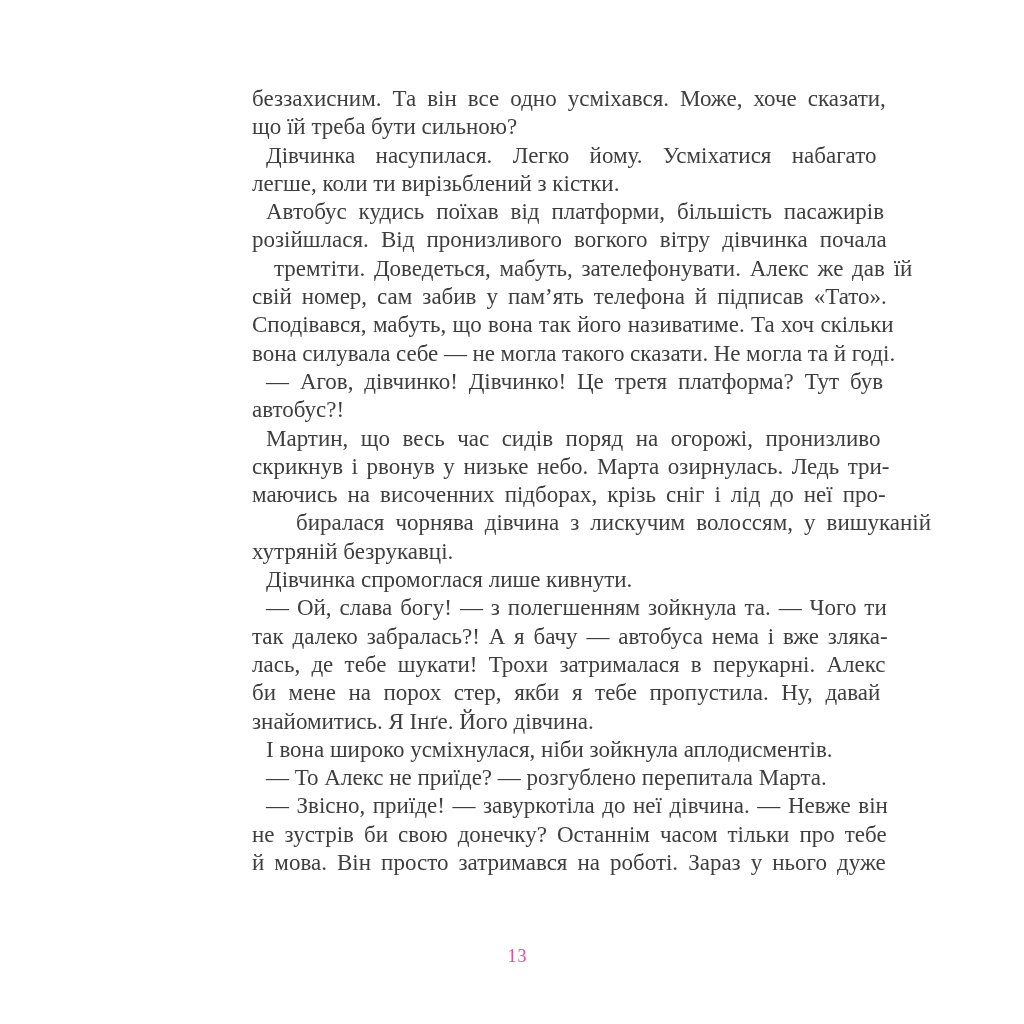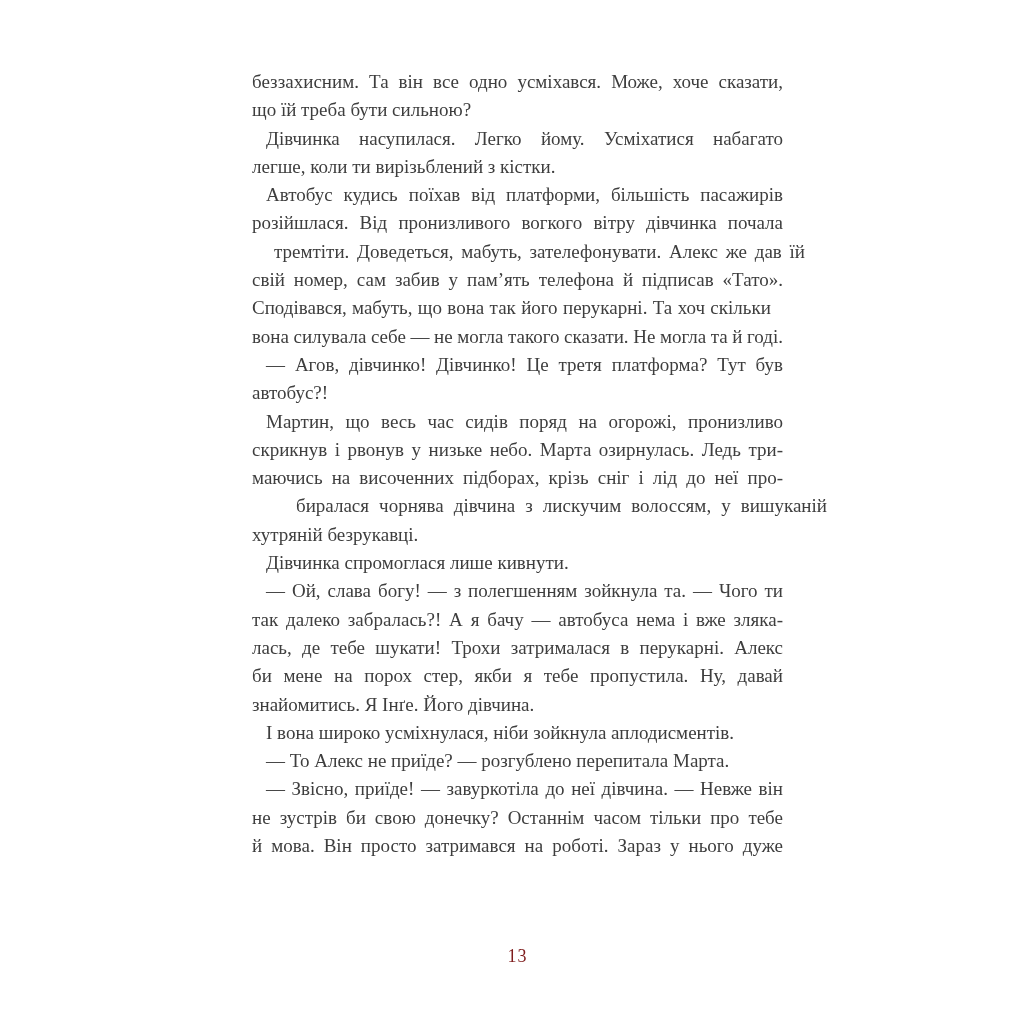--- a/index.html
+++ b/index.html
@@ -15,41 +15,41 @@
     overflow: hidden;
   }
   .book-page {
     position: absolute;
     inset: 0;
     background: #ffffff;
   }
   .text-block {
     position: absolute;
     left: 252px;
-    top: 68px;
+    top: 85px;
     width: 531px;
     color: #3e3e3e;
-    font-size: 19px;
+    font-size: 23px;
     line-height: 28.3px;
   }
   .para { margin: 0; padding: 0; }
   .line {
     white-space: nowrap;
     height: 28.3px;
   }
   .line.indent { padding-left: 14px; }
   .page-number {
     position: absolute;
     top: 944px;
     left: 252px;
     width: 531px;
     text-align: center;
     font-size: 18px;
     line-height: 24px;
-    color: #7f1d1d;
+    color: #ec4899;
     letter-spacing: 1px;
   }
 </style>
 </head>
 <body>
 
 <main class="book-page">
   <div class="text-block">
       <div class="para">
         <div class="line"><span class="txt" style="word-spacing: 5.29px;">беззахисним. Та він все одно усміхався. Може, хоче сказати,</span></div>
@@ -57,21 +57,21 @@
       </div>
       <div class="para">
         <div class="line indent"><span class="txt" style="word-spacing: 14.57px;">Дівчинка насупилася. Легко йому. Усміхатися набагато</span></div>
         <div class="line last"><span class="txt">легше, коли ти вирізьблений з кістки.</span></div>
       </div>
       <div class="para">
         <div class="line indent"><span class="txt" style="word-spacing: 6.19px; margin-top: 15px;">Автобус кудись поїхав від платформи, більшість пасажирів</span></div>
         <div class="line"><span class="txt" style="word-spacing: 6.45px;">розійшлася. Від пронизливого вогкого вітру дівчинка почала</span></div>
         <div class="line"><span class="txt" style="word-spacing: 3.02px; margin-left: 22px;">тремтіти. Доведеться, мабуть, зателефонувати. Алекс же дав їй</span></div>
         <div class="line"><span class="txt" style="word-spacing: 4.22px;">свій номер, сам забив у пам’ять телефона й підписав «Тато».</span></div>
-        <div class="line"><span class="txt" style="word-spacing: 0.59px;">Сподівався, мабуть, що вона так його перукарні. Та хоч скільки</span></div>
+        <div class="line"><span class="txt" style="word-spacing: 0.59px;">Сподівався, мабуть, що вона так його називатиме. Та хоч скільки</span></div>
         <div class="line last"><span class="txt" style="word-spacing: -0.18px;">вона силувала себе — не могла такого сказати. Не могла та й годі.</span></div>
       </div>
       <div class="para">
         <div class="line indent"><span class="txt" style="word-spacing: 5.14px;">— Агов, дівчинко! Дівчинко! Це третя платформа? Тут був</span></div>
         <div class="line last"><span class="txt">автобус?!</span></div>
       </div>
       <div class="para">
         <div class="line indent"><span class="txt" style="word-spacing: 6.74px;">Мартин, що весь час сидів поряд на огорожі, пронизливо</span></div>
         <div class="line"><span class="txt" style="word-spacing: 2.77px; text-align: center;">скрикнув і рвонув у низьке небо. Марта озирнулась. Ледь три-</span></div>
         <div class="line"><span class="txt" style="word-spacing: 4.31px;">маючись на височенних підборах, крізь сніг і лід до неї про-</span></div>

